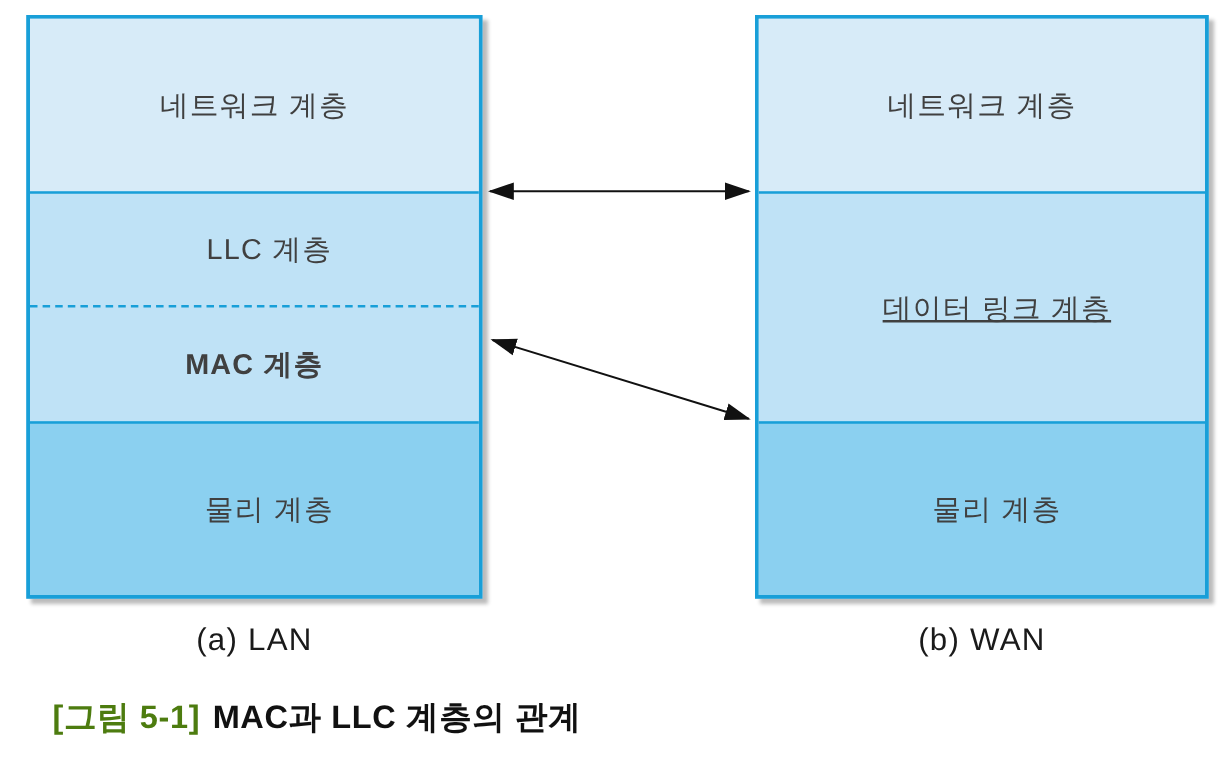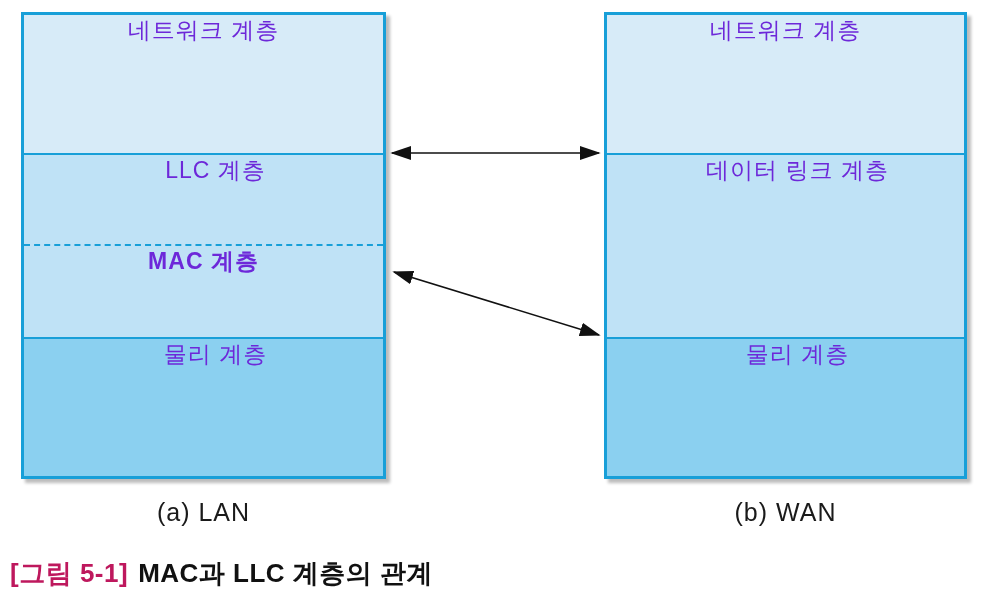--- a/index.html
+++ b/index.html
@@ -23,38 +23,39 @@
     box-sizing: border-box;
     display: flex;
     flex-direction: column;
     box-shadow: 4px 4px 3px #bcbcbc;
     background: #bfe2f6;
   }
   .stack.lan { left: 21px;  width: 365px; }
   .stack.wan { left: 604px; width: 363px; }
   .layer {
     display: flex;
+    align-items: center;
     justify-content: center;
     box-sizing: border-box;
     font-size: 23px;
     letter-spacing: 1px;
-    color: #6d28d9;
+    color: #404040;
     flex: 0 0 auto;
   }
   .layer.fill-top    { background: #d7ebf8; }
   .layer.fill-mid    { background: #bfe2f6; }
   .layer.fill-bottom { background: #8bd0f0; }
   .divider-solid  { border-top: 2.5px solid #189fd8; padding-left: 24px; }
   .divider-dashed { border-top: 2.5px dashed #189fd8; }
   .lan .h-net { height: 138px; }
   .lan .h-llc { height: 91px; }
   .lan .h-mac { height: 93px; font-weight: bold; }
   .lan .h-phy { flex: 1 1 auto; }
   .wan .h-net { height: 138px; }
-  .wan .h-dl  { height: 184px; }
+  .wan .h-dl  { height: 184px; text-decoration: underline; }
   .wan .h-phy { flex: 1 1 auto; }
   .arrows {
     position: absolute;
     left: 0; top: 0;
     width: 985px; height: 606px;
     pointer-events: none;
   }
   .stack-label {
     position: absolute;
     top: 498px;
@@ -67,21 +68,21 @@
   .stack-label.wan-label { left: 604px; width: 363px; }
   .figure-caption {
     position: absolute;
     left: 10px;
     top: 556px;
     font-size: 26px;
     font-weight: bold;
     letter-spacing: 0.5px;
     color: #111111;
   }
-  .figure-caption .tag { color: #be185d; margin-right: 10px; }
+  .figure-caption .tag { color: #4d7c0f; margin-right: 10px; margin-left: 32px; }
 </style>
 </head>
 <body>
 
 <div class="canvas">
 
   <div class="stack lan">
     <div class="layer fill-top h-net">
       <span>네트워크 계층</span>
     </div>

